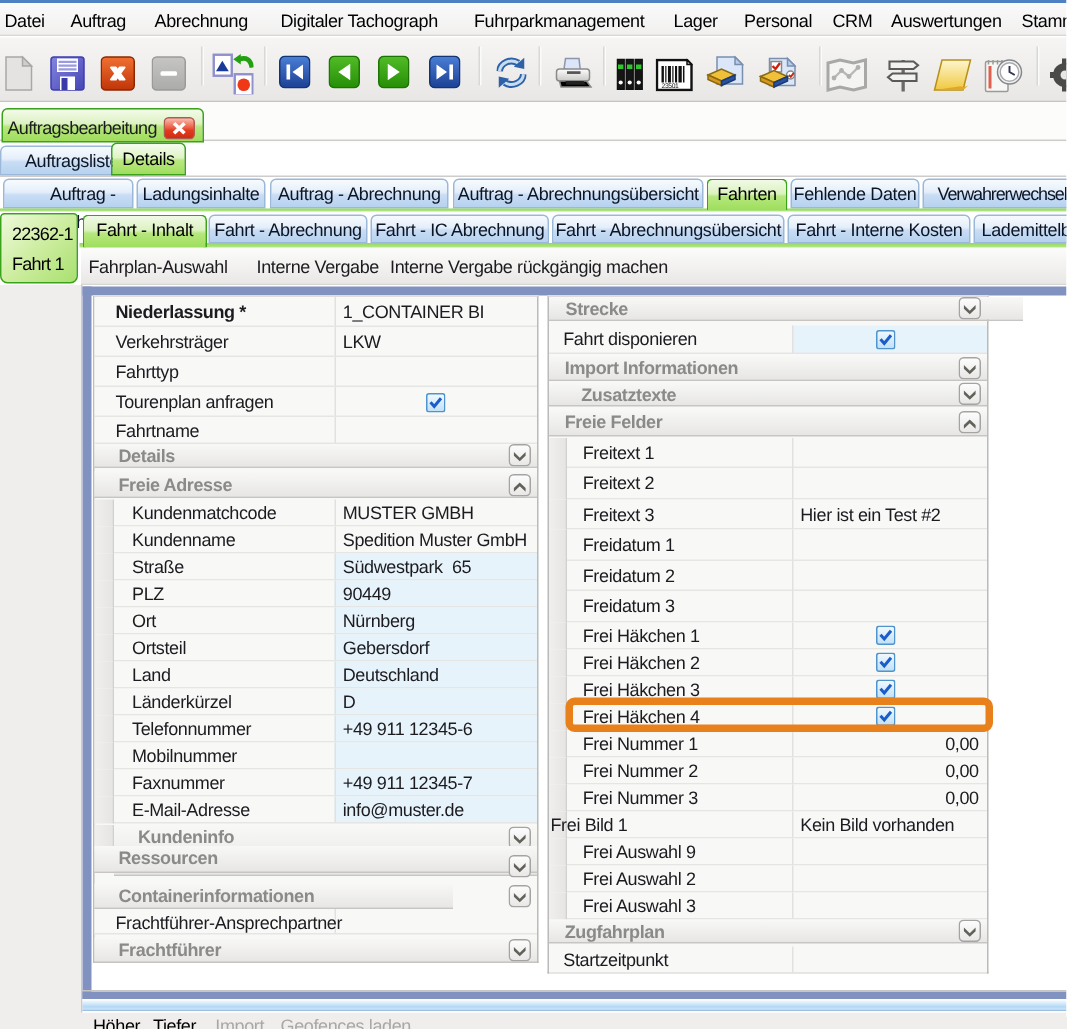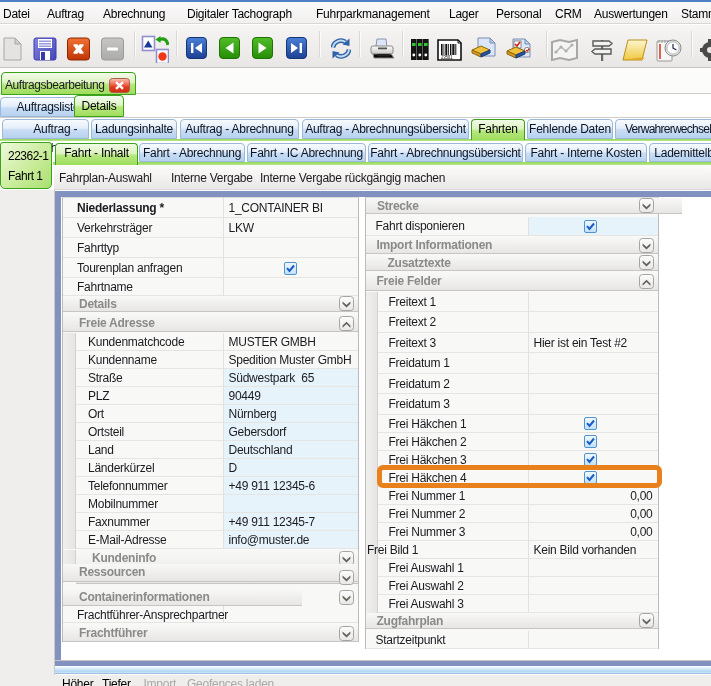--- a/index.html
+++ b/index.html
@@ -597,21 +597,21 @@
 <div class="lbl" style="left:388.5px;top:524.5px;">Frei Nummer 3</div>
 <div class="lbl" style="left:527.5px;top:524.5px;width:125.0px;text-align:right;">0,00</div>
 <div class="ab" style="left:377.5px;top:540.5px;width:150.0px;height:18px;background:#f8f8f7;border-bottom:1px solid #e5e5e4;"></div>
 <div class="ab" style="left:527.5px;top:540.5px;width:130.0px;height:18px;background:#f8f8f7;border-bottom:1px solid #e5e5e4;border-left:1px solid #e2e1e0;"></div>
 <div class="ab" style="left:365.5px;top:540.5px;width:12px;height:18px;background:linear-gradient(90deg,#f0efee,#e6e5e4);border-right:1px solid #d2d1cf;"></div>
 <div class="lbl" style="left:367px;top:542.5px;">Frei Bild 1</div>
 <div class="lbl" style="left:533.5px;top:542.5px;">Kein Bild vorhanden</div>
 <div class="ab" style="left:377.5px;top:558.5px;width:150.0px;height:18px;background:#f8f8f7;border-bottom:1px solid #e5e5e4;"></div>
 <div class="ab" style="left:527.5px;top:558.5px;width:130.0px;height:18px;background:#f8f8f7;border-bottom:1px solid #e5e5e4;border-left:1px solid #e2e1e0;"></div>
 <div class="ab" style="left:365.5px;top:558.5px;width:12px;height:18px;background:linear-gradient(90deg,#f0efee,#e6e5e4);border-right:1px solid #d2d1cf;"></div>
-<div class="lbl" style="left:388.5px;top:560.5px;">Frei Auswahl 1</div>
+<div class="lbl" style="left:388.5px;top:560.5px;">Frei Auswahl 9</div>
 <div class="ab" style="left:377.5px;top:576.5px;width:150.0px;height:18px;background:#f8f8f7;border-bottom:1px solid #e5e5e4;"></div>
 <div class="ab" style="left:527.5px;top:576.5px;width:130.0px;height:18px;background:#f8f8f7;border-bottom:1px solid #e5e5e4;border-left:1px solid #e2e1e0;"></div>
 <div class="ab" style="left:365.5px;top:576.5px;width:12px;height:18px;background:linear-gradient(90deg,#f0efee,#e6e5e4);border-right:1px solid #d2d1cf;"></div>
 <div class="lbl" style="left:388.5px;top:578.5px;">Frei Auswahl 2</div>
 <div class="ab" style="left:377.5px;top:594.5px;width:150.0px;height:18px;background:#f8f8f7;border-bottom:1px solid #e5e5e4;"></div>
 <div class="ab" style="left:527.5px;top:594.5px;width:130.0px;height:18px;background:#f8f8f7;border-bottom:1px solid #e5e5e4;border-left:1px solid #e2e1e0;"></div>
 <div class="ab" style="left:365.5px;top:594.5px;width:12px;height:18px;background:linear-gradient(90deg,#f0efee,#e6e5e4);border-right:1px solid #d2d1cf;"></div>
 <div class="lbl" style="left:388.5px;top:596.5px;">Frei Auswahl 3</div>
 <div class="hdr" style="left:365.5px;top:612.5px;width:292.0px;height:16.5px;line-height:16.5px;"><span style="margin-left:11px;">Zugfahrplan</span></div>
 <svg width="15" height="15" viewBox="0 0 15 15" style="position:absolute;left:638.5px;top:613.25px">

